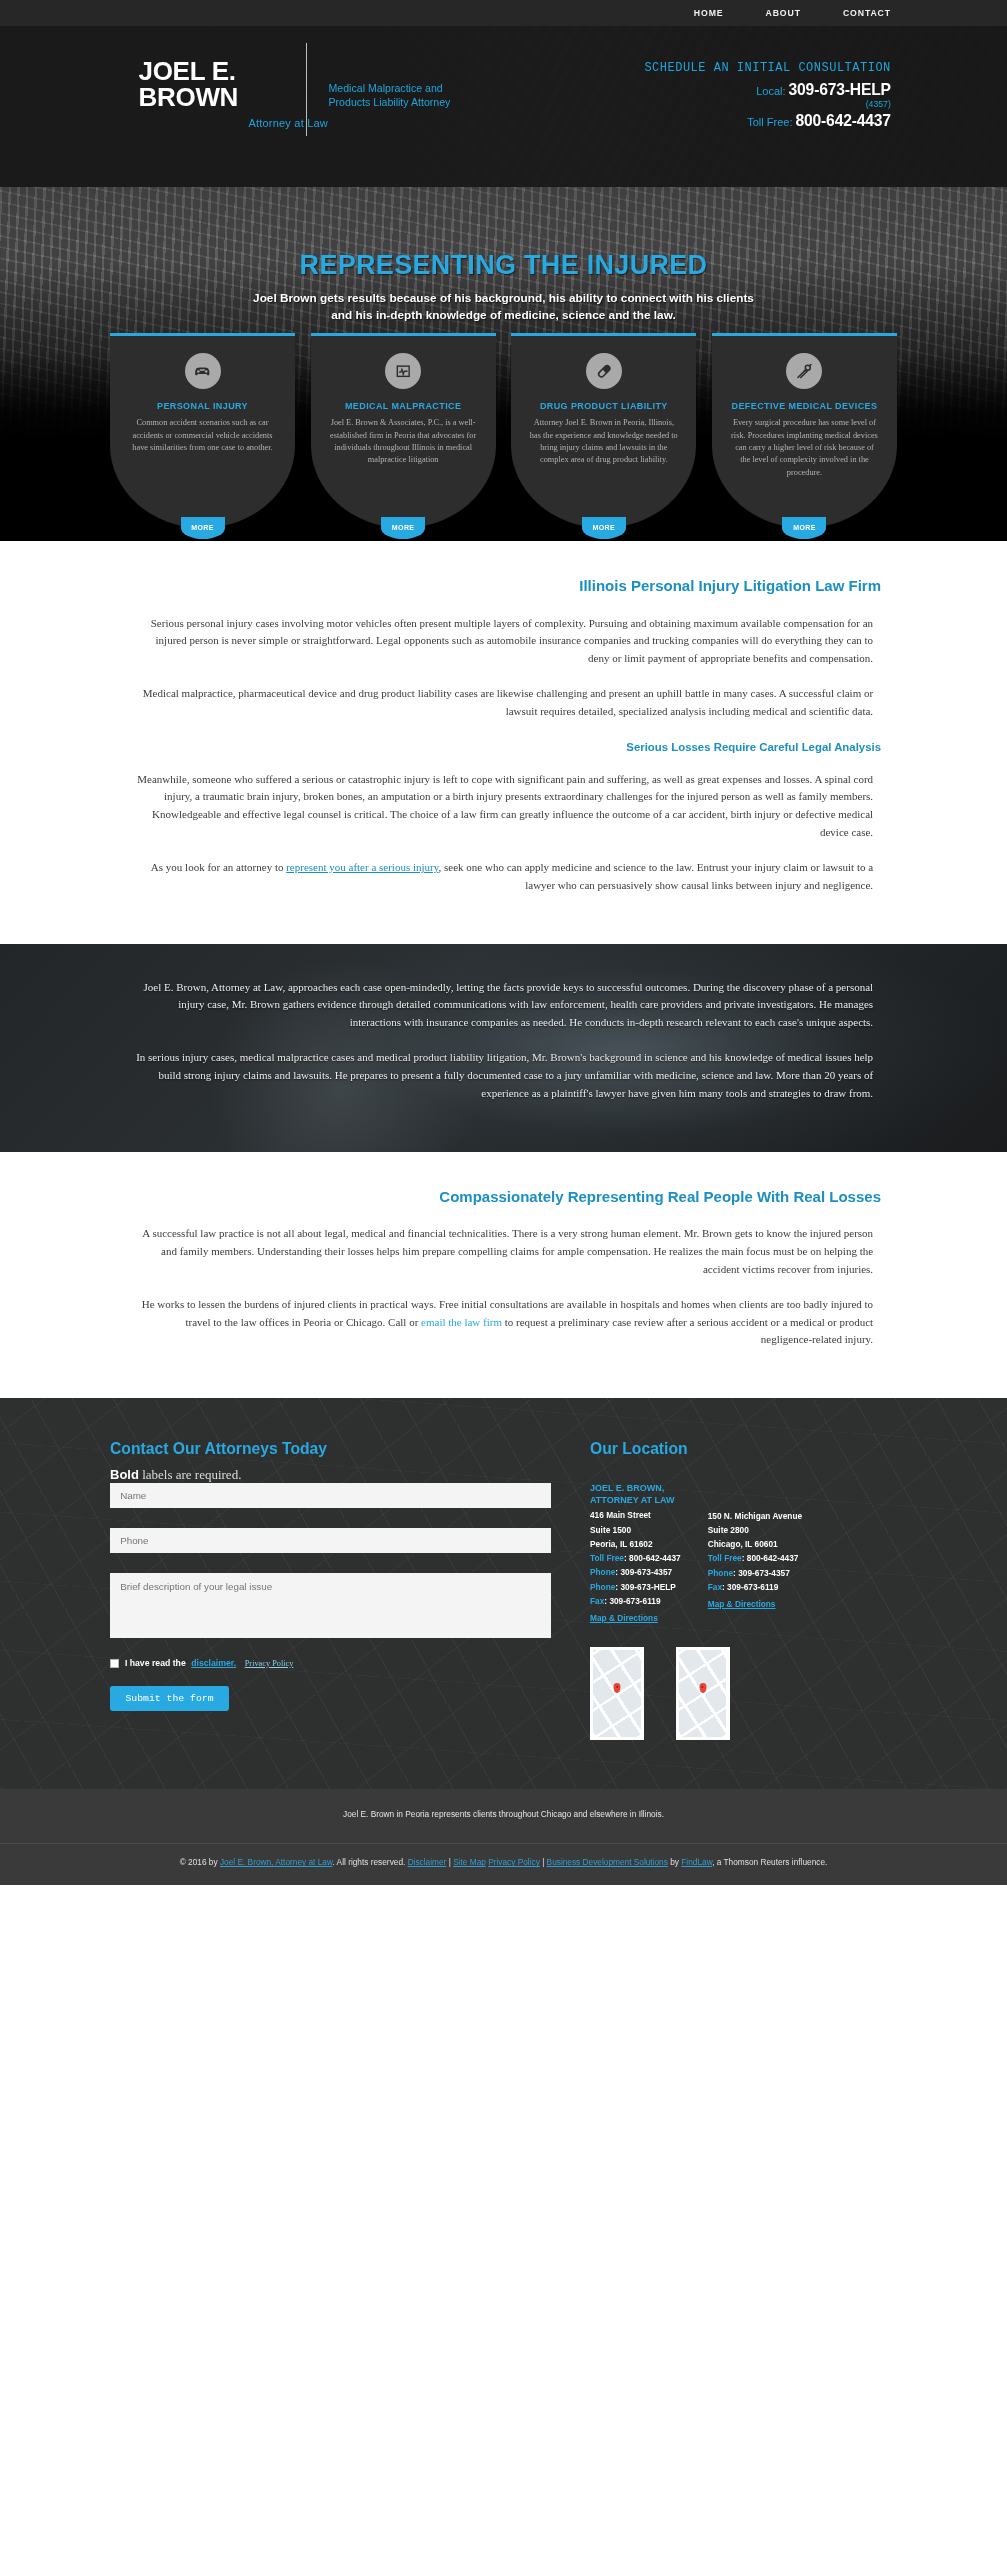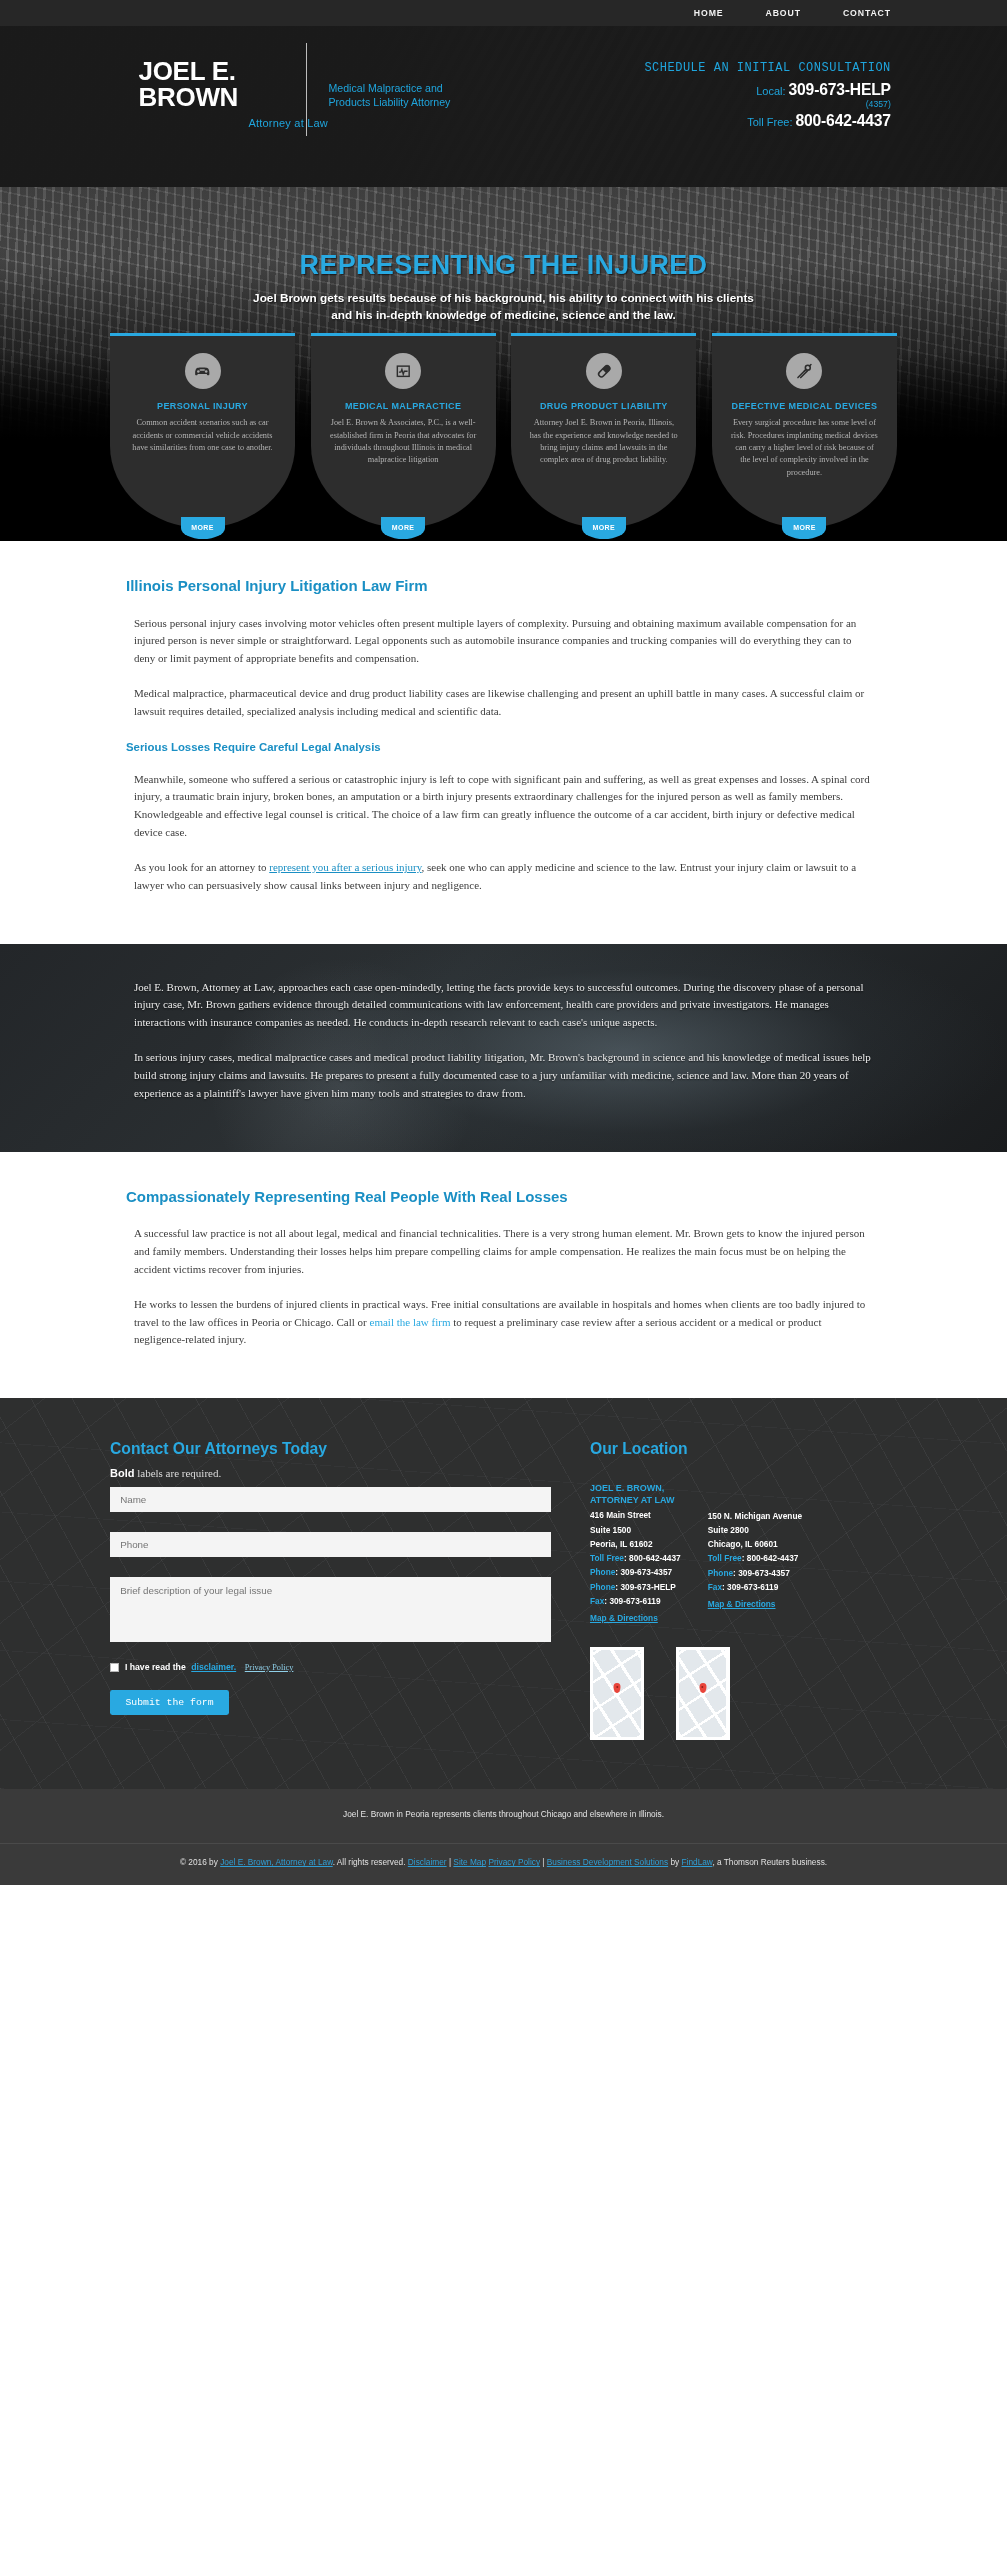--- a/index.html
+++ b/index.html
@@ -204,21 +204,21 @@
     color: #fff;
     font-size: 7px;
     font-weight: bold;
     letter-spacing: 0.4px;
     display: flex; align-items: center; justify-content: center;
     padding-bottom: 1.6px;
   }
 
   
   .sec-white { background: #fff; padding: 36px 0 31.5px 0; }
-  .sec-inner { width: 755px; margin: 0 auto; text-align: left; }
+  .sec-inner { width: 755px; margin: 0 auto; text-align: right; }
   .sec-h2 {
     color: #1a8fc4;
     font-size: 15px;
     font-weight: bold;
     margin-bottom: 20.5px;
   }
   .sec-h3 {
     color: #1a8fc4;
     font-size: 11.4px;
     font-weight: bold;
@@ -278,23 +278,23 @@
   .contact-left { width: 441px; }
   .contact-right { flex: 1; }
   .contact-h {
     color: #29a9e1;
     font-size: 15.7px;
     font-weight: bold;
     margin-bottom: 9.4px;
   }
   .bold-note {
     color: #dcdcdc;
-    font-size: 11px;
+    font-size: 13px;
     font-family: "Liberation Serif", serif;
-    margin-bottom: 8px;
+    margin-bottom: 0;
   }
   .bold-note b { font-family: "Liberation Sans", sans-serif; color:#fff; }
   .fld {
     width: 100%;
     height: 25px;
     background: #f4f4f4;
     border: none;
     margin-bottom: 20px;
     padding: 0 10.2px;
     font-size: 9.8px;
@@ -602,15 +602,15 @@
       </div>
     </div>
 
   </div>
 </div>
 
 <div class="footer-top">
   <div class="footer-note">Joel E. Brown in Peoria represents clients throughout Chicago and elsewhere in Illinois.</div>
 </div>
 <div class="footer-bot">
-  <div class="footer-copy"><span>© 2016 by </span><a href="#">Joel E. Brown, Attorney at Law</a><span>. All rights reserved. </span><a href="#">Disclaimer</a><span> | </span><a href="#">Site Map</a><span>  </span><a href="#">Privacy Policy</a><span> | </span><a href="#">Business Development Solutions</a><span> by </span><a href="#">FindLaw</a><span>, a Thomson Reuters business.</span></div>
+  <div class="footer-copy"><span>© 2016 by </span><a href="#">Joel E. Brown, Attorney at Law</a><span>. All rights reserved. </span><a href="#">Disclaimer</a><span> | </span><a href="#">Site Map</a><span>  </span><a href="#">Privacy Policy</a><span> | </span><a href="#">Business Development Solutions</a><span> by </span><a href="#">FindLaw</a><span>, a Thomson Reuters influence.</span></div>
 </div>
 
 
 </body></html>

